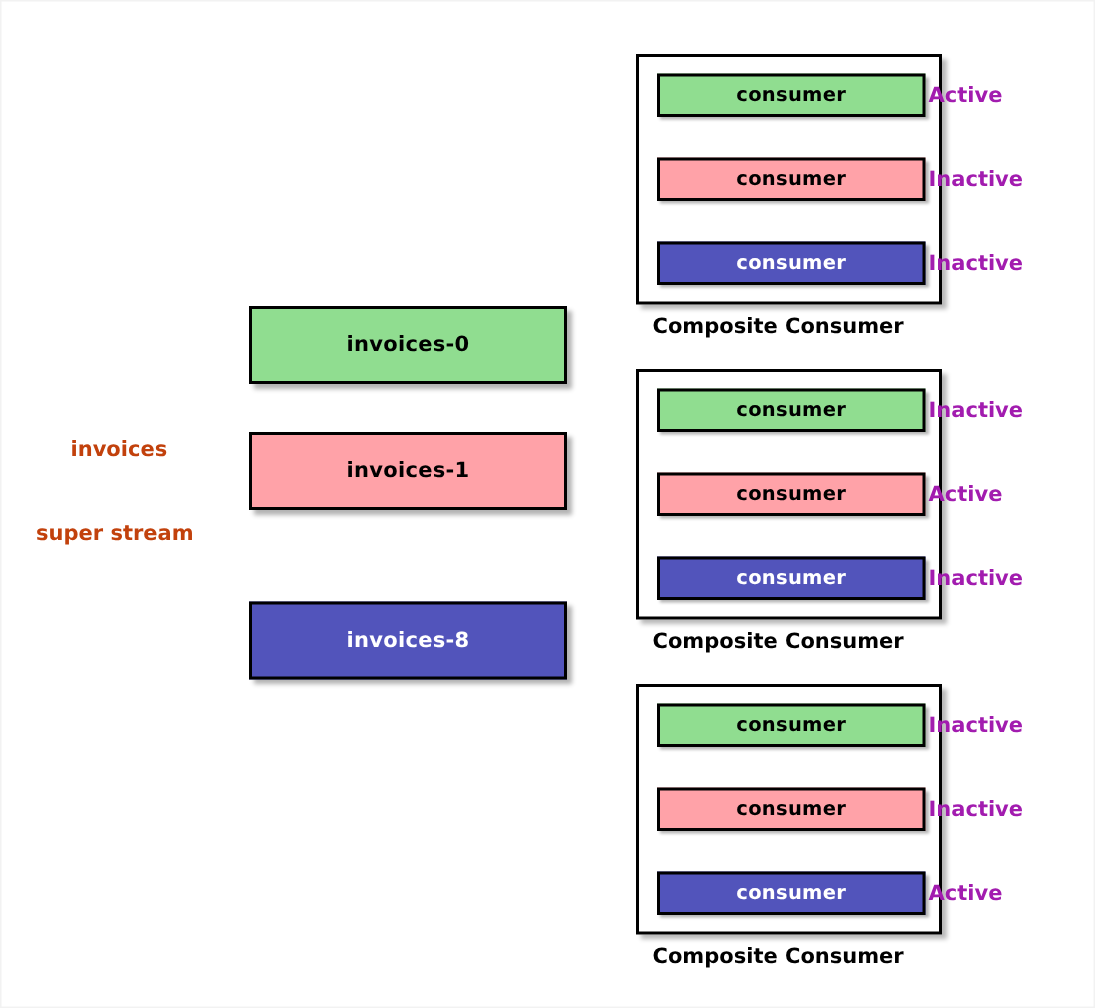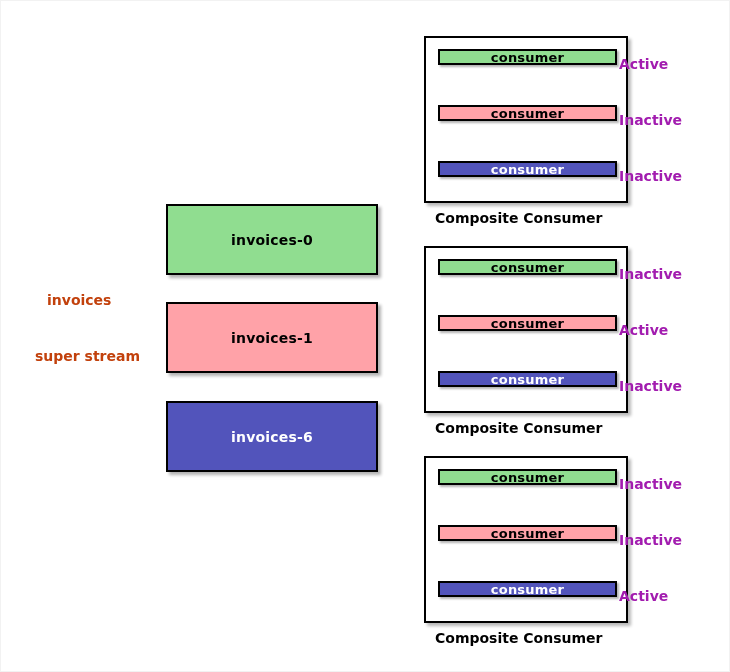--- a/index.html
+++ b/index.html
@@ -33,54 +33,54 @@
     box-shadow: 3px 3px 3px rgba(0,0,0,0.30);
   }
   .blk.green { background: #90dd90; }
   .blk.pink  { background: #ffa2a8; }
   .blk.blue  { background: #5254bb; color: #ffffff; }
 
   
   .stream-blk {
     left: 165px;
     width: 212px;
-    height: 71px;
+    height: 52px;
   }
   #stream-0 { top: 203px; }
-  #stream-1 { top: 301px; }
+  #stream-1 { top: 287px; }
   #stream-2 { top: 400px; }
 
   .side-label {
     position: absolute;
     font-size: 14px;
     font-weight: 700;
     color: #c2410c;
     white-space: nowrap;
   }
   #label-stream-name { left: 46px;  top: 291px; }
-  #label-stream-kind { left: 34px;  top: 347px; }
+  #label-stream-kind { left: 23px;  top: 347px; }
 
   
   .composite {
     position: absolute;
     left: 423px;
     width: 204px;
     box-sizing: border-box;
     border: 2px solid #000000;
     background: #ffffff;
     box-shadow: 3px 3px 3px rgba(0,0,0,0.28);
   }
   #composite-0 { top: 35px;  height: 167px; }
   #composite-1 { top: 245px; height: 167px; }
   #composite-2 { top: 455px; height: 167px; }
 
   .consumer-blk {
     left: 12px;
     width: 179px;
-    height: 16px;
+    height: 29px;
     font-size: 13px;
     box-shadow: 2px 2px 2px rgba(0,0,0,0.30);
   }
   .consumer-row-0 { top: 11px; }
   .consumer-row-1 { top: 67px; }
   .consumer-row-2 { top: 123px; }
 
   .status {
     position: absolute;
     left: 618px;
@@ -109,21 +109,21 @@
 <div id="canvas">
 
   <div class="side-label" id="label-stream-name">invoices</div>
 
   <div class="side-label" id="label-stream-kind">super stream</div>
 
   <div class="blk stream-blk green" id="stream-0">invoices-0</div>
 
   <div class="blk stream-blk pink" id="stream-1">invoices-1</div>
 
-  <div class="blk stream-blk blue" id="stream-2">invoices-6</div>
+  <div class="blk stream-blk blue" id="stream-2">invoices-8</div>
 
   <div class="composite" id="composite-0">
     <div class="blk consumer-blk green consumer-row-0">consumer</div>
     <div class="blk consumer-blk pink consumer-row-1">consumer</div>
     <div class="blk consumer-blk blue consumer-row-2">consumer</div>
   </div>
   <div class="status" style="top:55px">Active</div>
   <div class="status" style="top:111px">Inactive</div>
   <div class="status" style="top:167px">Inactive</div>
   <div class="caption" id="caption-0">Composite Consumer</div>

